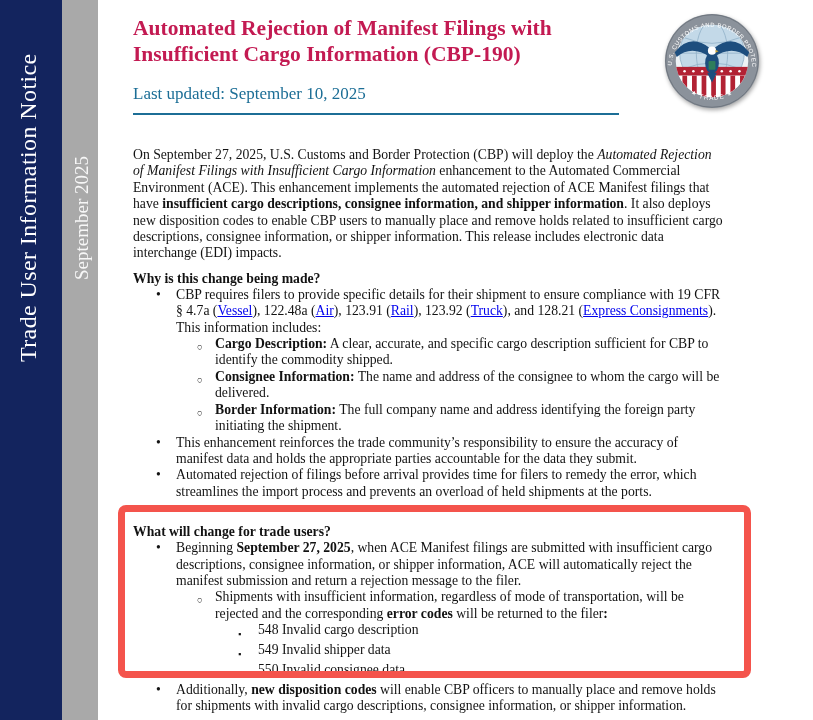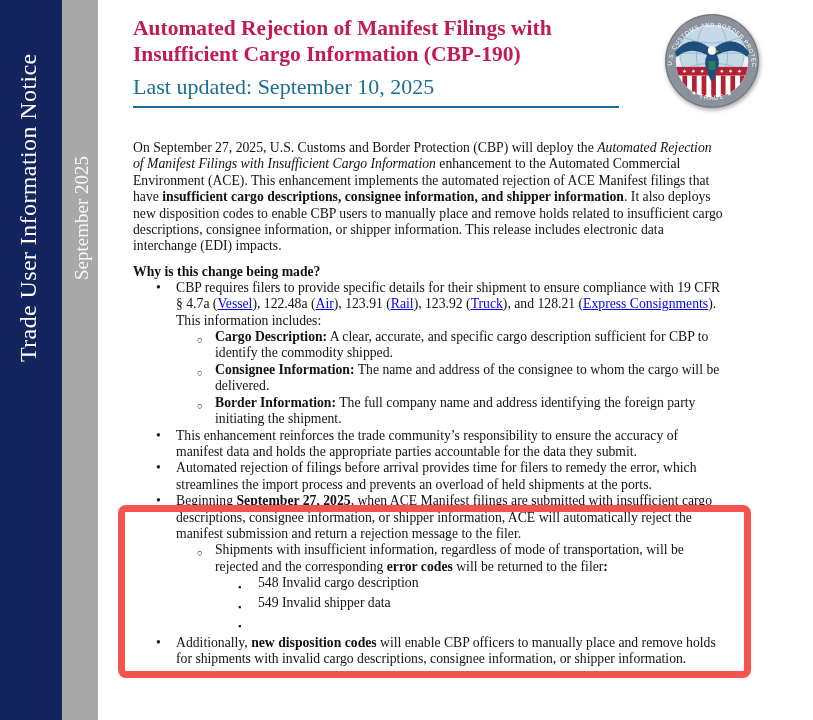--- a/index.html
+++ b/index.html
@@ -22,21 +22,21 @@
 
   
   .seal{position:absolute;left:663px;top:12px;width:98px;height:98px;
         filter:drop-shadow(1px 2px 2px rgba(0,0,0,.35))}
   .seal svg{width:100%;height:100%}
 
   
   .content{position:absolute;left:133px;top:0;width:592px}
   .title{margin-top:15px;font-size:21.5px;line-height:26px;font-weight:bold;
          color:var(--title-red)}
-  .updated{font-size:22px;line-height:22px;color:var(--accent-teal);margin-top:9px}
+  .updated{font-size:17px;line-height:22px;color:var(--accent-teal);margin-top:16px}
   .rule{width:486px;border:none;border-top:2px solid var(--accent-teal);margin:8px 0 0 0}
 
   .body-text{font-size:13.7px;line-height:16.4px}
   .p-intro{margin-top:32px}
   .heading{font-size:13.7px;line-height:17px;font-weight:bold;margin-top:8px}
   .heading-box{margin-top:23px}
 
   .li{display:flex;align-items:flex-start}
   .mk{flex:none}
   .mk1{margin-left:23px;width:20px;font-size:13.7px}
@@ -151,39 +151,41 @@
     </div>
     <div class="li l1 body-text">
       <span class="mk mk1">•</span>
       <div class="litext"><span>This enhancement reinforces the trade community’s responsibility to ensure the accuracy of manifest data and holds the appropriate parties accountable for the data they submit.</span></div>
     </div>
     <div class="li l1 body-text">
       <span class="mk mk1">•</span>
       <div class="litext"><span>Automated rejection of filings before arrival provides time for filers to remedy the error, which streamlines the import process and prevents an overload of held shipments at the ports.</span></div>
     </div>
 
+    <div class="heading heading-box">What will change for trade users?</div>
 
     <div class="li l1 body-text">
       <span class="mk mk1">•</span>
       <div class="litext"><span>Beginning </span><span class="b">September 27, 2025</span><span>, when ACE Manifest filings are submitted with insufficient cargo descriptions, consignee information, or shipper information, ACE will automatically reject the manifest submission and return a rejection message to the filer.</span></div>
     </div>
     <div class="li l2 body-text">
       <span class="mk mk2">○</span>
       <div class="litext"><span>Shipments with insufficient information, regardless of mode of transportation, will be rejected and the corresponding </span><span class="b">error codes</span><span> will be returned to the filer</span><span class="b">:</span></div>
     </div>
     <div class="li l3 body-text">
       <span class="mk mk3">▪</span>
       <div class="litext">548 Invalid cargo description</div>
     </div>
     <div class="li l3 body-text">
       <span class="mk mk3">▪</span>
       <div class="litext">549 Invalid shipper data</div>
     </div>
     <div class="li l3 body-text">
       <span class="mk mk3">▪</span>
+      <div class="litext">550 Invalid consignee data</div>
     </div>
     <div class="li l1 body-text">
       <span class="mk mk1">•</span>
       <div class="litext"><span>Additionally, </span><span class="b">new disposition codes</span><span> will enable CBP officers to manually place and remove holds for shipments with invalid cargo descriptions, consignee information, or shipper information.</span></div>
     </div>
 
   </div>
 
   <div class="redbox"></div>
 

